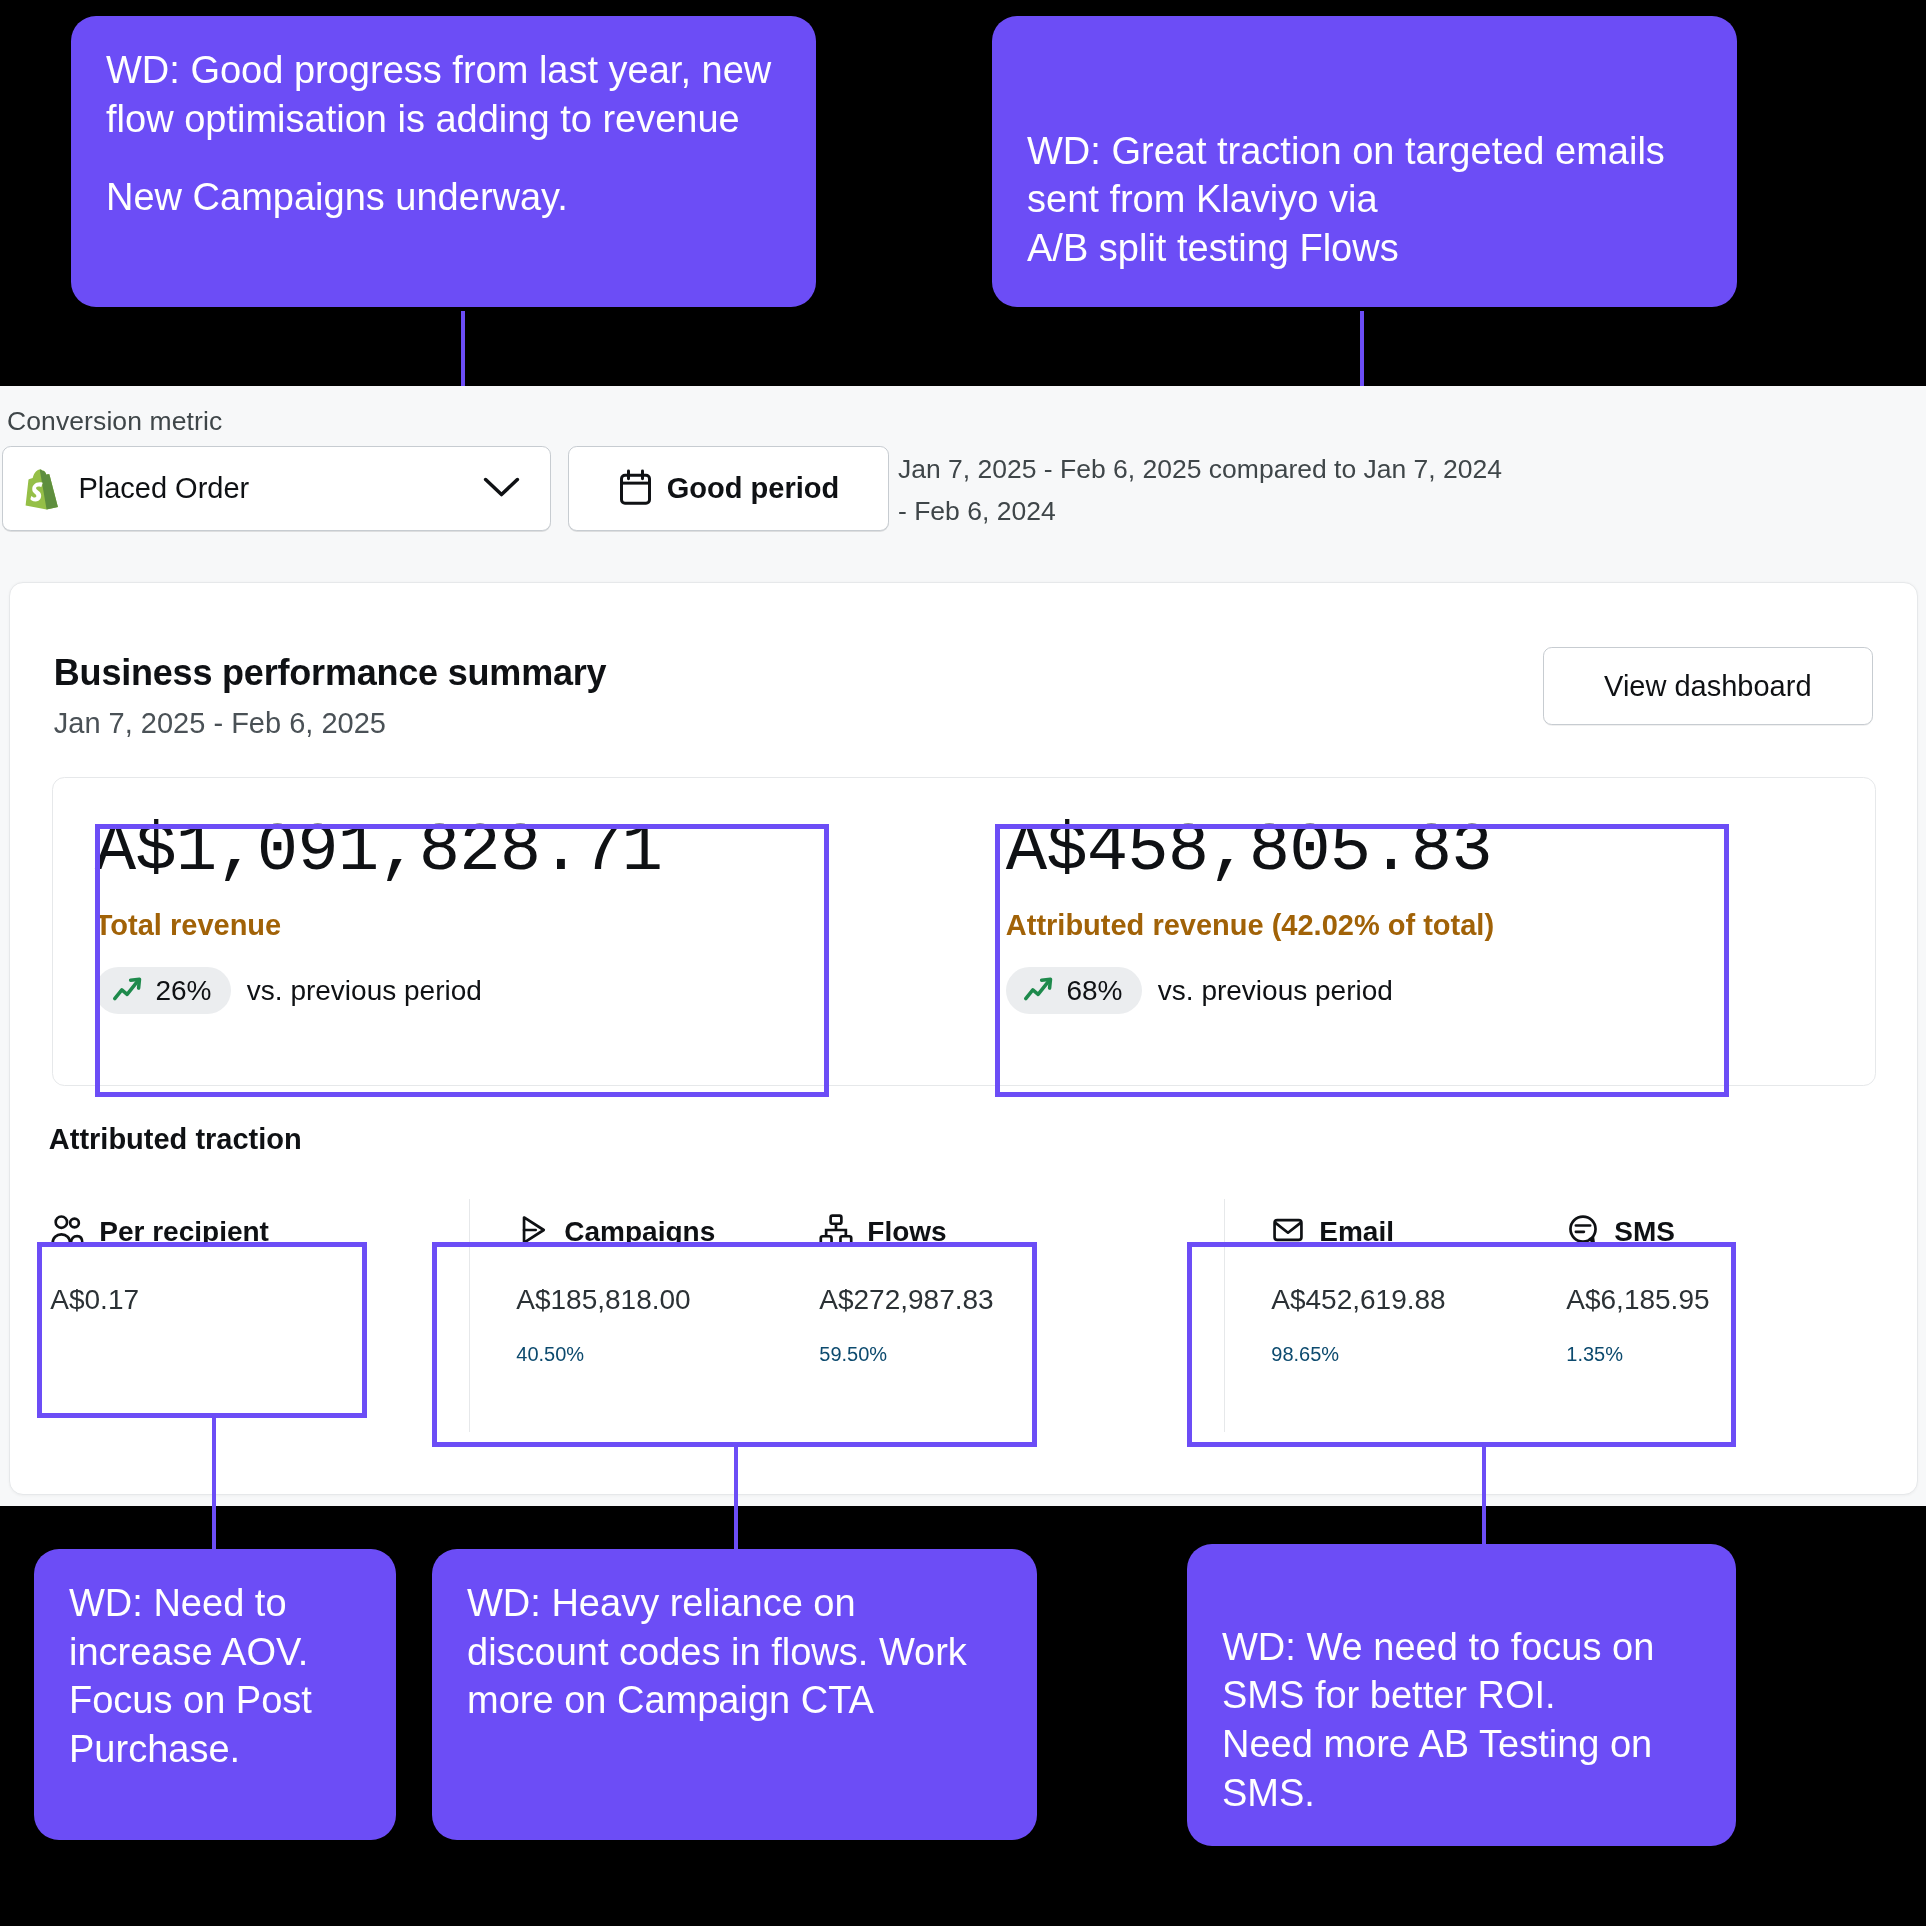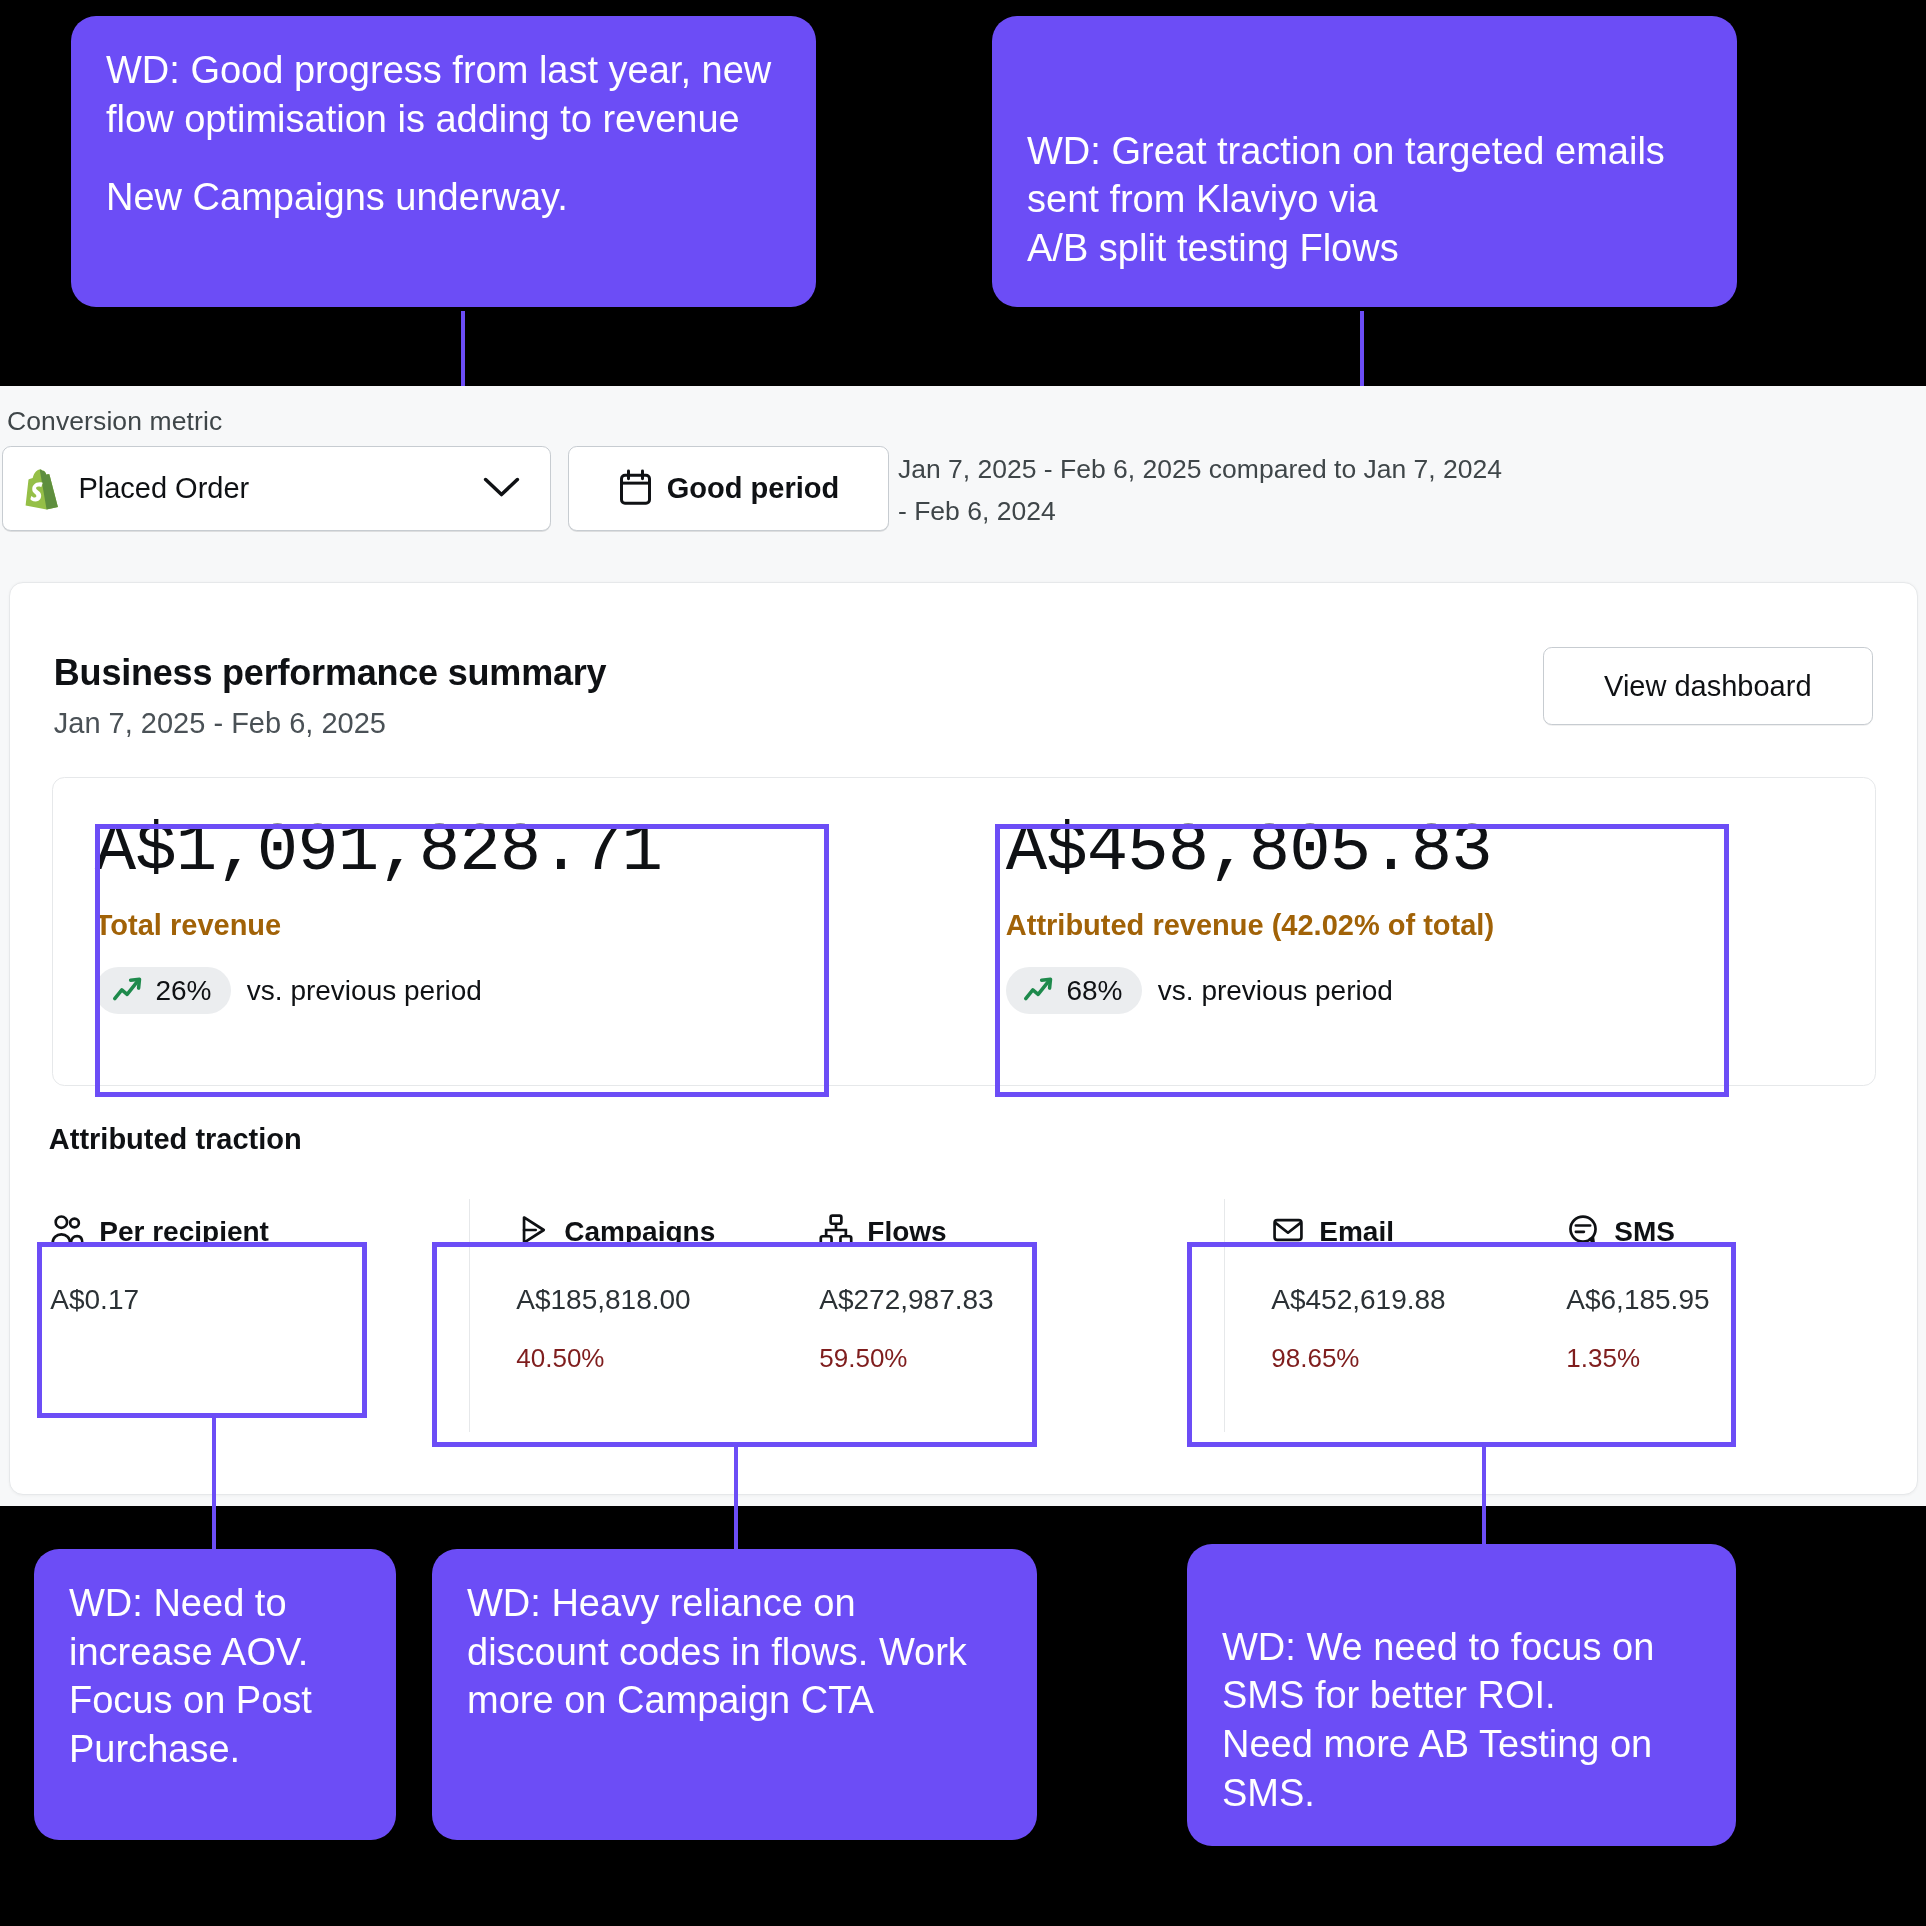--- a/index.html
+++ b/index.html
@@ -90,21 +90,21 @@
   .attr-title {
     position: absolute; left: 39px; top: 540px;
     font-size: 29px; font-weight: 700; color: #0f1114;
   }
   .attr-grid { position: absolute; left: 26.5px; top: 600px; width: 1853px; height: 265px; }
   .attr-card { position: absolute; top: 0; height: 265px; display: flex; }
   .attr-col { display: flex; flex-direction: column; padding-top: 30px; }
   .attr-head { display: flex; align-items: center; gap: 14px; }
   .attr-head-label { font-size: 28px; font-weight: 700; color: #0f1114; }
   .attr-amount { margin-top: 34px; font-size: 28px; color: #2b3135; }
-  .attr-pct { margin-top: 26.5px; font-size: 26px; color: #7f1d1d; }
+  .attr-pct { margin-top: 26.5px; font-size: 20px; color: #0c4a6e; }
   .attr-divider { position: absolute; top: 16px; width: 1.8px; height: 233px; background: #e6e8ea; }
 
   
   .hl { position: absolute; border: 5.3px solid #6c4df6; pointer-events: none; }
 
   
   .callout {
     position: absolute; background: #6c4df6; border-radius: 25px;
     color: #ffffff; padding: 30px 35px;
     font-size: 38px; line-height: 1.28; font-weight: 400;

